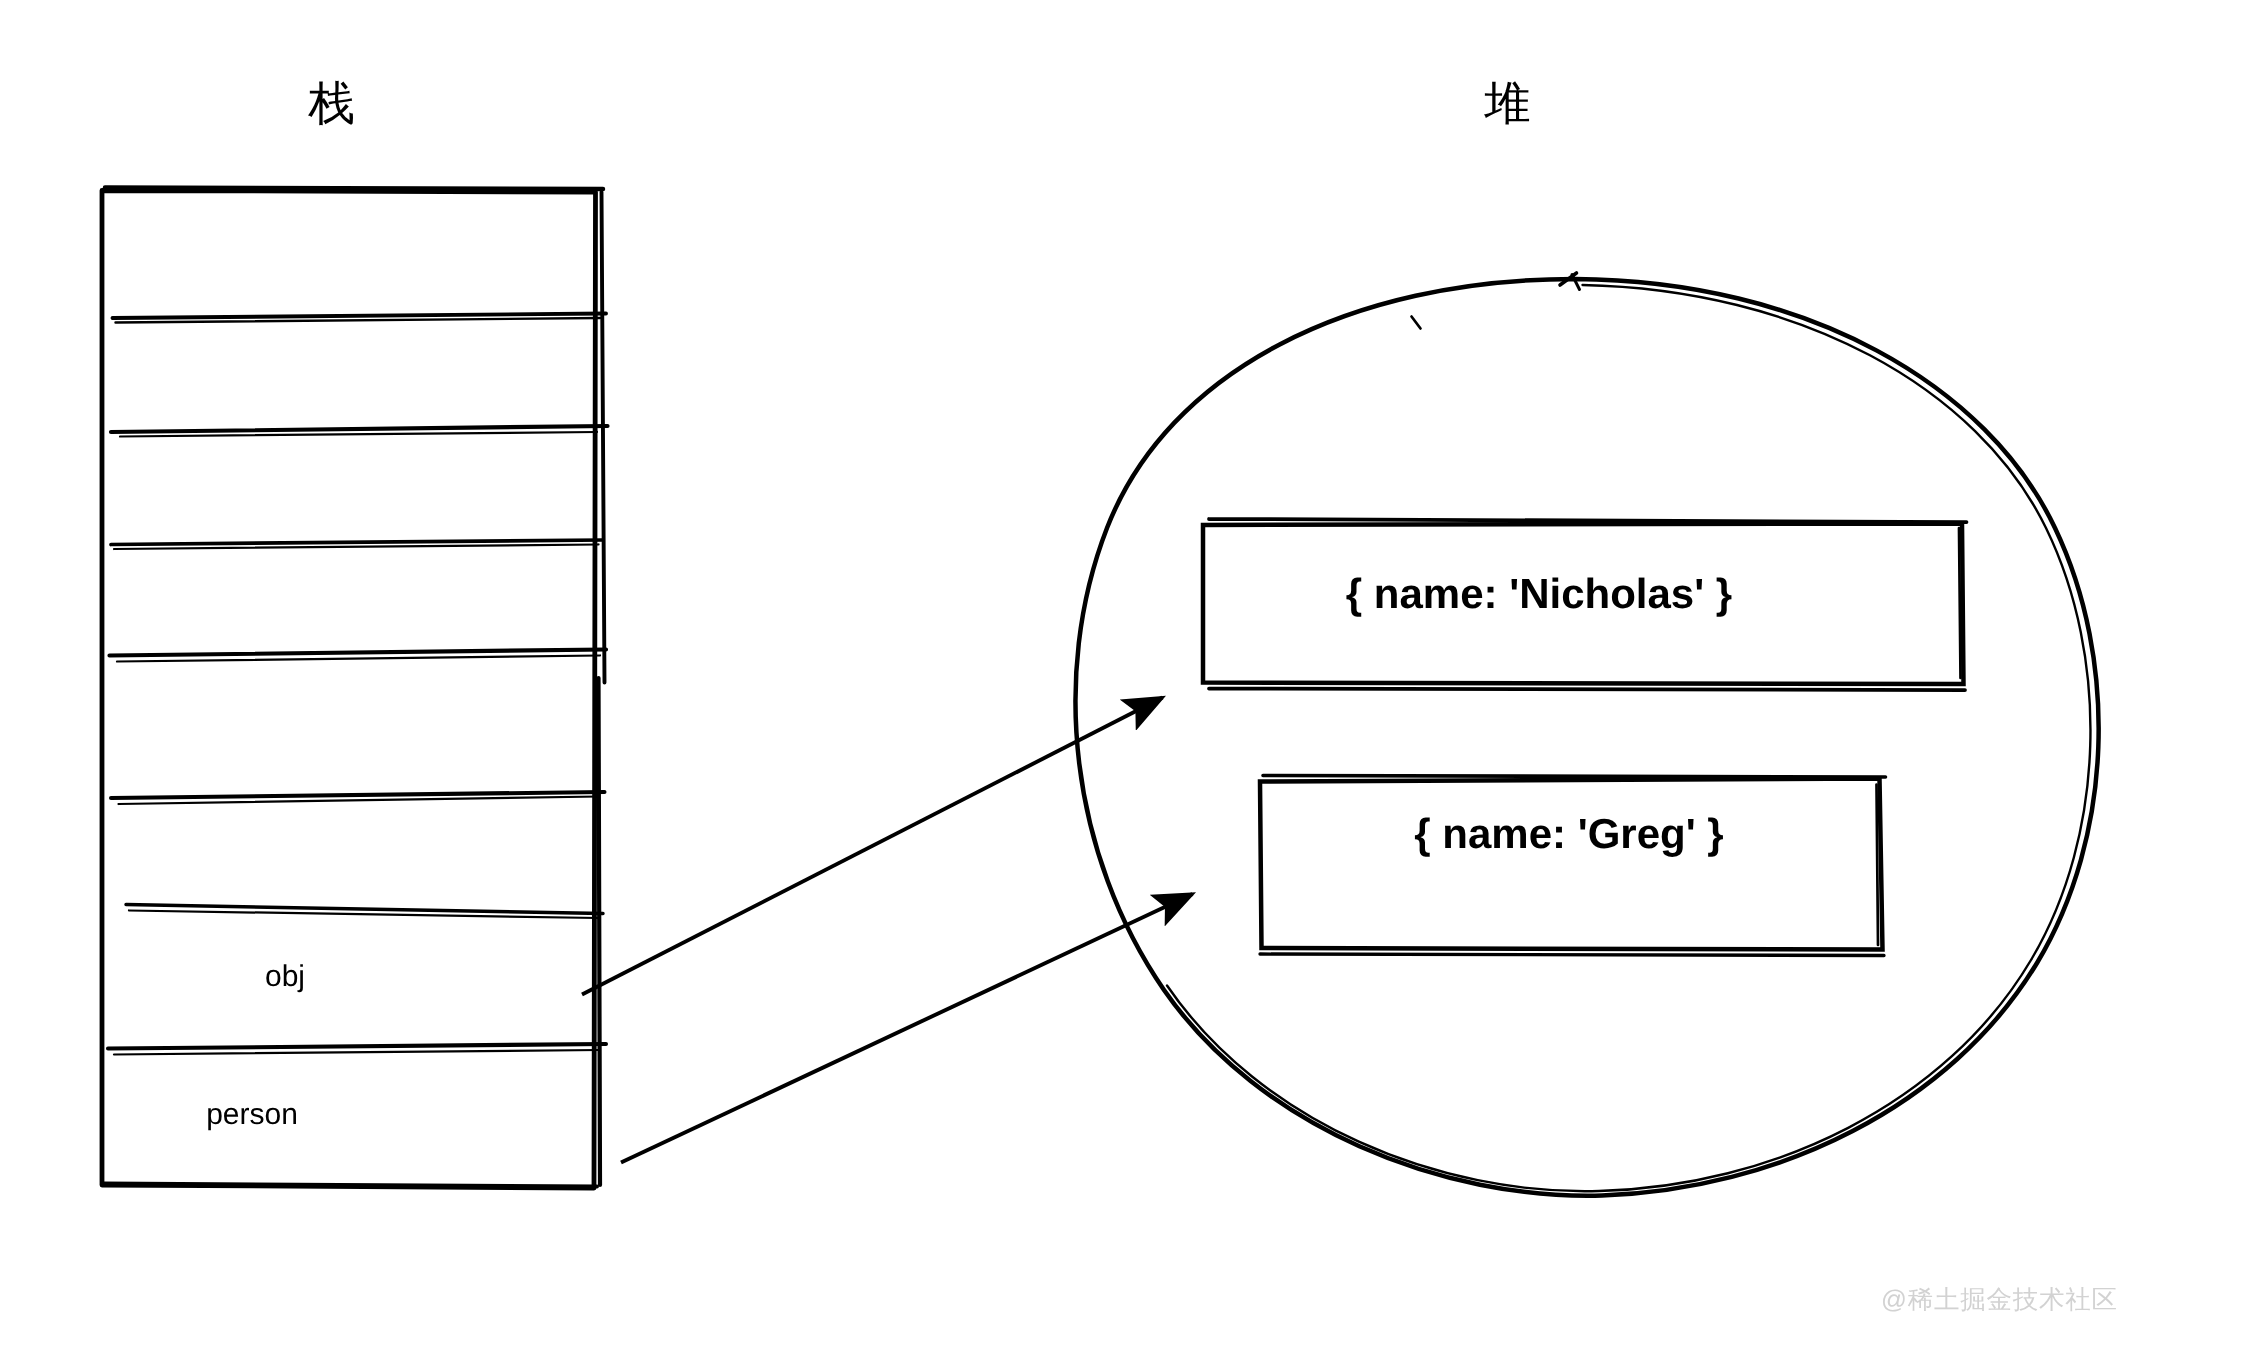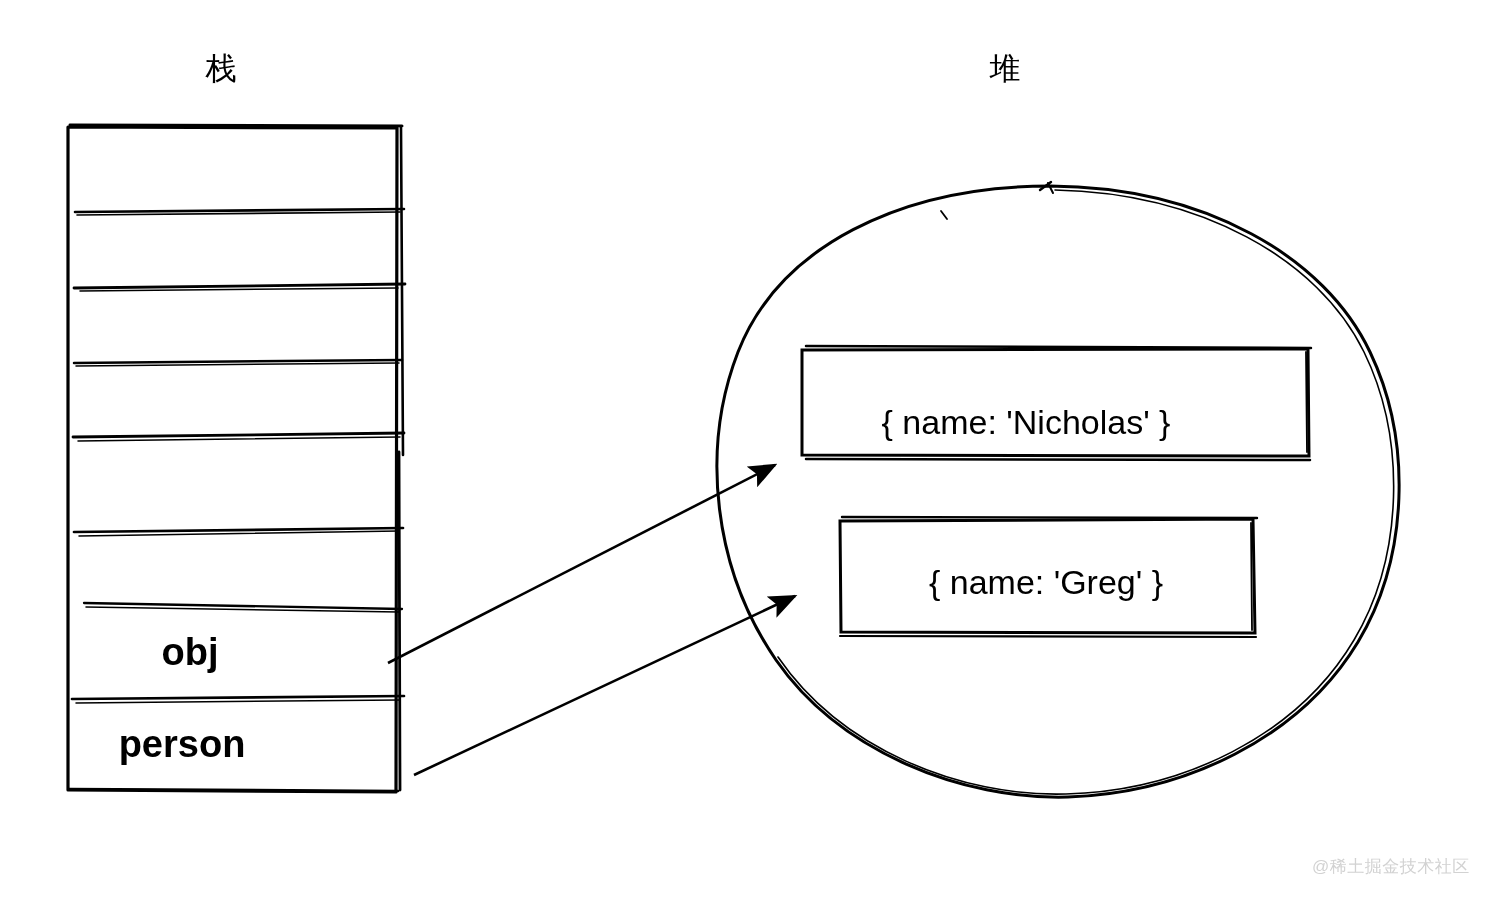--- a/index.html
+++ b/index.html
@@ -30,29 +30,28 @@
     white-space: nowrap;
     font-family: "Liberation Sans", "DejaVu Sans", sans-serif;
   }
   .section-title {
     font-size: 31px;
     font-weight: 400;
     text-align: center;
     transform: translateX(-50%);
   }
   .cell-label {
-    font-size: 38px;
-    font-weight: 700;
+    font-size: 20px;
+    font-weight: 400;
     transform: translate(-50%, -50%);
   }
   .box-label {
-    font-size: 34px;
-    font-weight: 400;
+    font-size: 28px;
+    font-weight: 700;
     transform: translate(-50%, -50%);
-    margin-top: 26px;
   }
   .watermark {
     position: absolute;
     font-size: 17px;
     color: #d2d2d2;
     white-space: nowrap;
     letter-spacing: 0.5px;
     font-family: "Liberation Sans", "DejaVu Sans", sans-serif;
   }
 </style>
@@ -147,21 +146,21 @@
       <path d="M414,775 L795,596" fill="none" stroke="#000000" stroke-width="2.6" marker-end="url(#arrowhead-solid)"></path>
     </g>
   </svg>
 
   <div class="label-text section-title" style="left:221px; top:48px;">栈</div>
 
   <div class="label-text section-title" style="left:1005px; top:48px;">堆</div>
 
   <div class="label-text cell-label" style="left:190px; top:652px;">obj</div>
 
-  <div class="label-text cell-label" style="left:182px; top:744px;">person</div>
+  <div class="label-text cell-label" style="left:168px; top:744px;">person</div>
 
   <div class="label-text box-label" style="left:1026px; top:396px;">{ name: 'Nicholas' }</div>
 
   <div class="label-text box-label" style="left:1046px; top:556px;">{ name: 'Greg' }</div>
 
-  <div class="watermark" style="left:1312px; top:855px;">@稀土掘金技术社区</div>
+  <div class="watermark" style="left:1254px; top:855px;">@稀土掘金技术社区</div>
 
 </div>
 
 </body></html>

